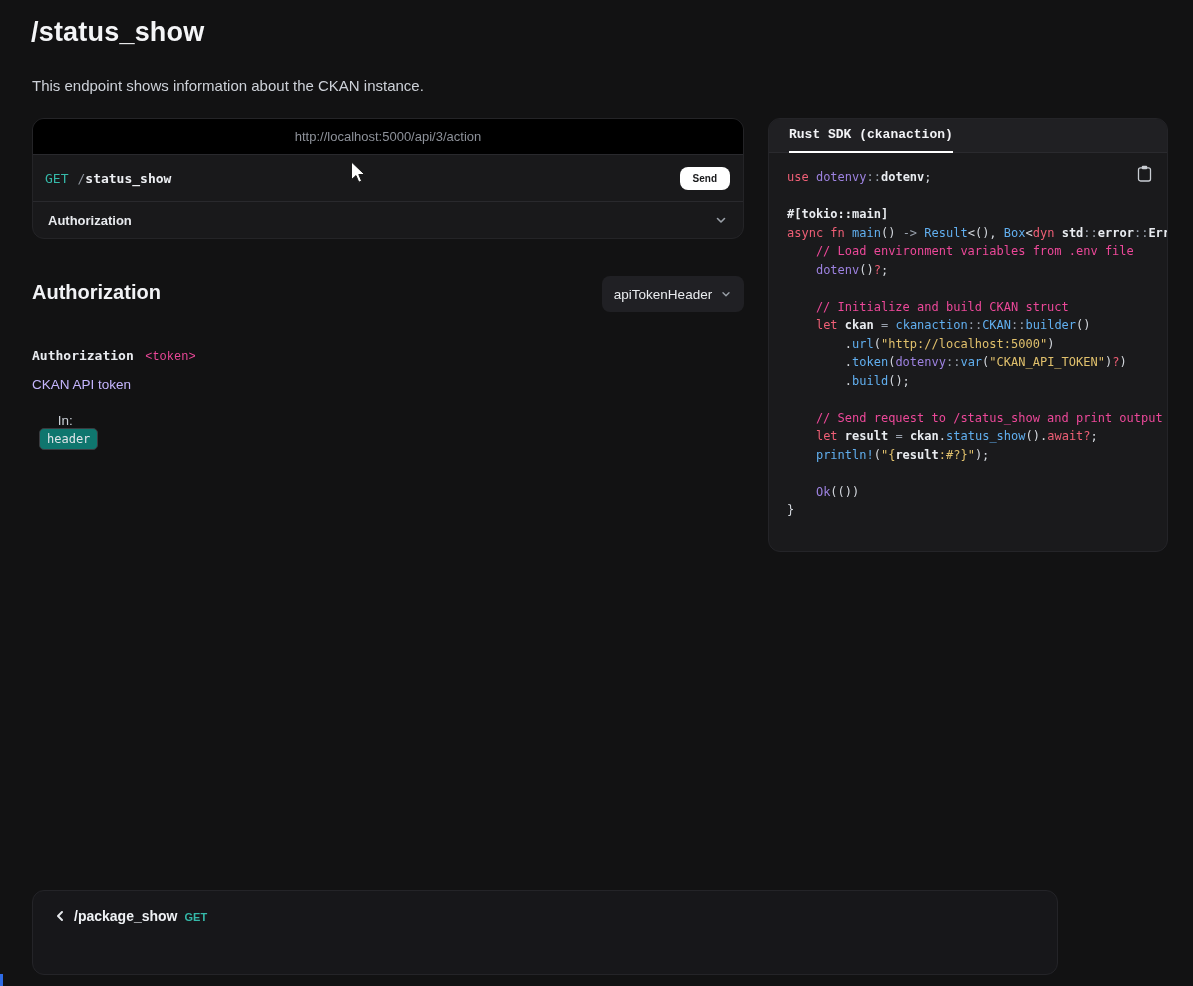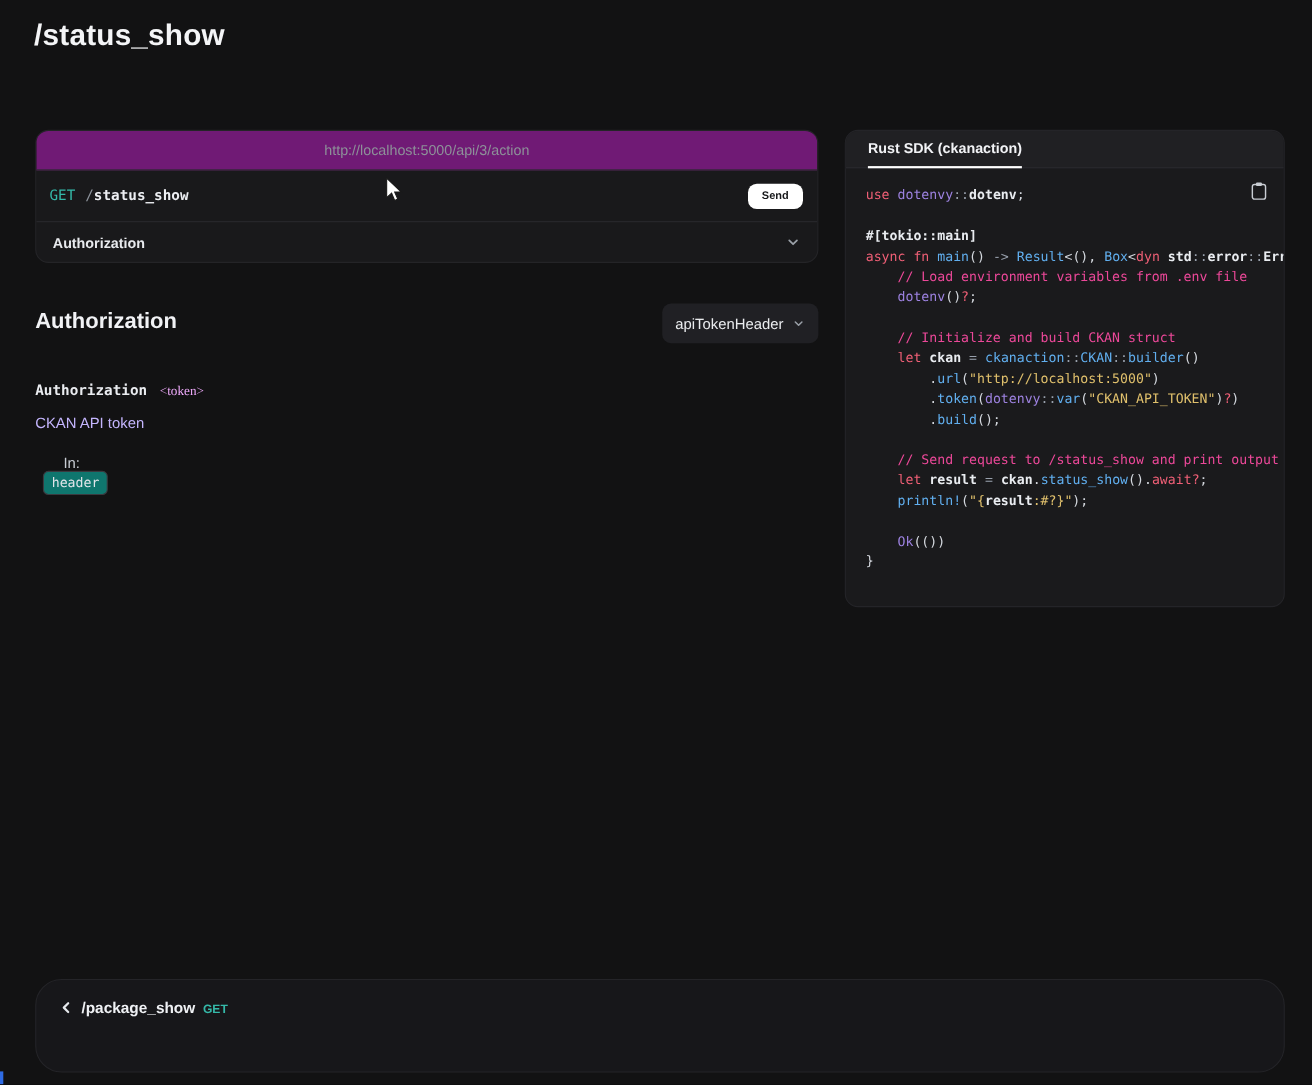--- a/index.html
+++ b/index.html
@@ -24,21 +24,21 @@
   }
 
   
   .request-card {
     position: absolute; left: 32px; top: 118px; width: 712px;
     background: #19191b; border: 1px solid #242427; border-radius: 12px;
     overflow: hidden;
   }
   .url-bar {
     height: 36px; line-height: 35px; text-align: center;
-    background: #701a75; border-bottom: 1px solid #29292d;
+    background: #000000; border-bottom: 1px solid #29292d;
     color: #8d9199; font-size: 13px; cursor: default;
   }
   .req-row {
     height: 46px; display: flex; align-items: center; padding: 0 13px 0 12px;
   }
   .req-method { font-family:"DejaVu Sans Mono",monospace; font-size: 13px; color: #35b9a9; }
   .req-path  { font-family:"DejaVu Sans Mono",monospace; font-size: 13px; margin-left: 9px; }
   .req-path .slash { color: #8d939c; }
   .req-path .name  { color: #edeff3; font-weight: 700; }
   .send-btn {
@@ -63,38 +63,38 @@
   }
   .scheme-select {
     position: absolute; left: 602px; top: 276px; width: 142px; height: 36px;
     background: #202024; border: none; border-radius: 8px;
     display: flex; align-items: center; justify-content: center; gap: 8px;
     color: #eaecef; font-size: 13.5px; font-family: "Liberation Sans", sans-serif;
     cursor: pointer;
   }
   .param-name-row { position: absolute; left: 32px; top: 346px; }
   .param-name { font-family:"DejaVu Sans Mono",monospace; font-size: 13px; font-weight: 700; color: #eaecf0; }
-  .param-type { font-family:Liberation Serif, serif; font-size: 12px; color: #f0abfc; margin-left: 7px; }
+  .param-type { font-family:Liberation Mono, monospace; font-size: 12px; color: #ec4899; margin-left: 7px; }
   .param-desc { position: absolute; left: 32px; top: 377px; font-size: 13.5px; color: #c4b5fd; text-align: right; }
   .param-in   { position: absolute; left: 32px; top: 413px; font-size: 13.5px; color: #c9ced5; display:flex; align-items:center;flex-direction:column; }
   .in-badge {
     font-family:"DejaVu Sans Mono",monospace; font-size: 12px; color: #e0e4e9;
     background: #0f766e; border: 1px solid #3a3a3f; border-radius: 5px;
     padding: 3px 7px; margin-left: 7px;
   }
 
   
   .code-panel {
     position: absolute; left: 768px; top: 118px; width: 400px; height: 434px;
     background: #1a1a1c; border: 1px solid #242428; border-radius: 12px;
     overflow: hidden;
   }
   .code-header {
     background: #202023; border-bottom: 1px solid #2a2a2e;
-    padding: 0 20px; height: 34px;
+    padding: 0 20px; height: 34px; font-family: Liberation Mono, monospace;
   }
   .code-tab {
     display: inline-block; height: 34px; padding-top: 8px;
     border-bottom: 2px solid #ffffff;
     font-size: 13px; font-weight: 700; color: #f2f3f6; cursor: pointer;
   }
   .code-body { position: relative; padding: 15px 0 0 18px; height: 398px; }
   .copy-btn {
     position: absolute; top: 12px; right: 15px;
     background: none; border: none; color: #c9cdd3; cursor: pointer; padding: 0;
@@ -109,22 +109,22 @@
   .tk-f { color: #61afef; }            
   .tk-m { color: #9d82e0; }            
   .tk-s { color: #e0c06c; }            
   .tk-c { color: #ec4899; }            
   .tk-p { color: #d4d8de; }            
   .tk-b { color: #e9ecf0; font-weight: 700; }  
   .tk-o { color: #99a1ad; }            
 
   
   .prev-card {
-    position: absolute; left: 32px; top: 890px; width: 1136px; height: 85px;
-    background: #17171a; border: 1px solid #242428; border-radius: 24px;
+    position: absolute; left: 32px; top: 890px; width: 1026px; height: 85px;
+    background: #17171a; border: 1px solid #242428; border-radius: 12px;
     padding: 17px 20px; cursor: pointer;
   }
   .prev-top { display: flex; align-items: baseline; }
   .prev-chev { align-self: center; margin-right: 7px; }
   .prev-chev .chev { stroke: #e5e8ec; stroke-width: 2; }
   .prev-path { font-size: 14px; font-weight: 700; color: #eff1f4; }
   .prev-method { font-size: 11px; font-weight: 700; color: #35b9a9; margin-left: 7px; }
   .prev-label { margin-top: 10px; font-size: 14px; color: #8e939b; }
 
   
@@ -133,20 +133,21 @@
     position: absolute; left: 0; top: 974px; width: 3px; height: 12px;
     background: #2e6be5;
   }
 </style>
 </head>
 <body>
 
 <div class="page">
 
   <h1 class="page-title">/status_show</h1>
+  <p class="page-desc">This endpoint shows information about the CKAN instance.</p>
 
   <section class="request-card">
     <div class="url-bar">http://localhost:5000/api/3/action</div>
     <div class="req-row">
       <span class="req-method">GET</span>
       <span class="req-path"><span class="slash">/</span><span class="name">status_show</span></span>
       <button class="send-btn">Send</button>
     </div>
     <div class="auth-row">
       <span class="auth-row-label">Authorization</span>

